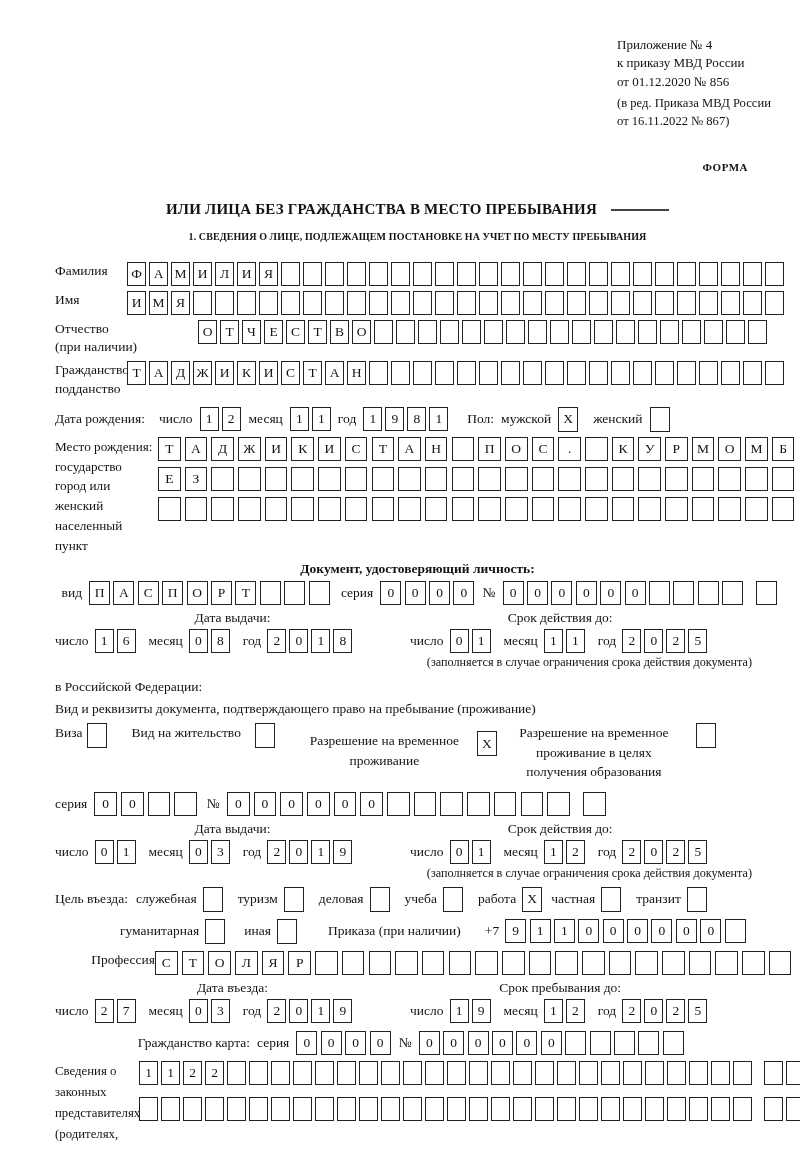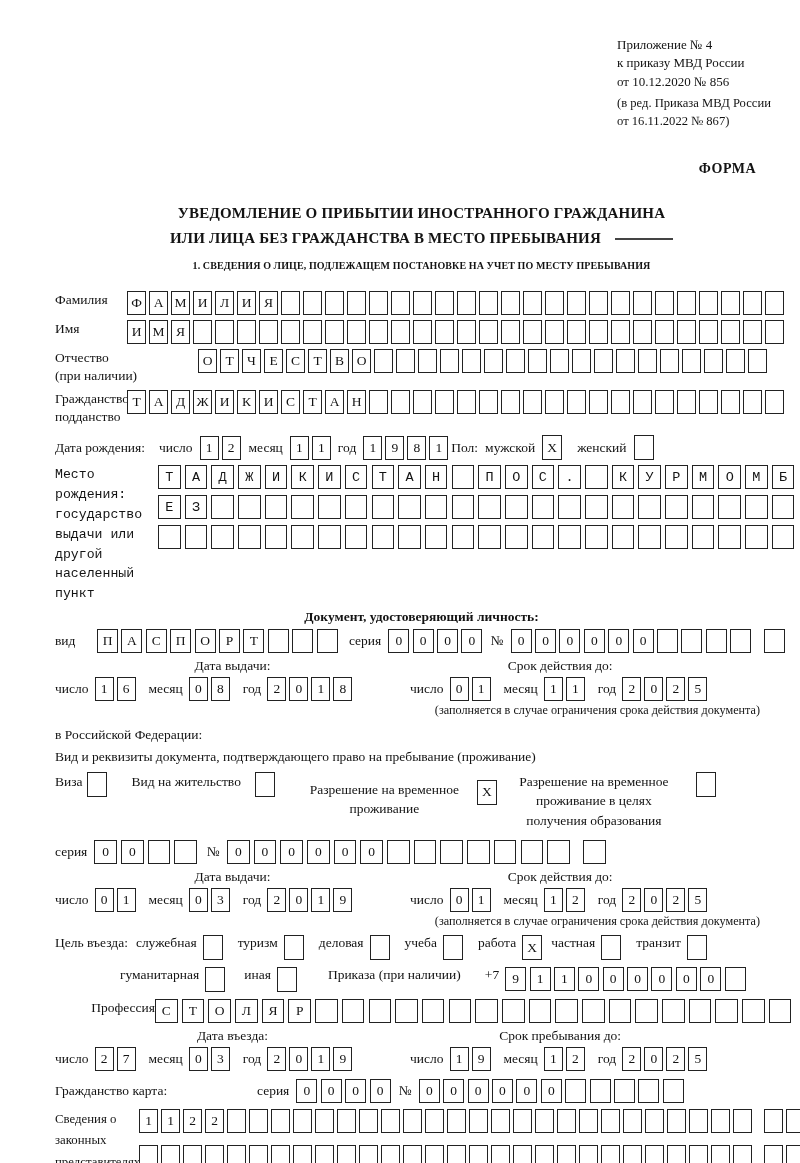--- a/index.html
+++ b/index.html
@@ -1,38 +1,38 @@
 <!DOCTYPE html>
 <html><head>
 <meta charset="utf-8">
 <style>
   html,body{margin:0;padding:0;background:#fff;}
   body{width:800px;height:1163px;font-family:"Liberation Serif",serif;color:#131313;font-size:13.5px;overflow:hidden;}
-  .page{box-sizing:border-box;width:800px;height:1163px;padding:36px 12px 0 55px;}
+  .page{box-sizing:border-box;width:800px;height:1163px;padding:36px 20px 0 55px;}
 
   
   .appendix{margin-left:562px;line-height:1.42;font-size:13px;}
   .appendix-edit{margin-left:562px;line-height:1.42;font-size:12.6px;margin-top:4px;}
-  .forma{text-align:right;padding-right:32px;font-weight:bold;font-size:14px;letter-spacing:.5px;margin-top:30px;}
+  .forma{text-align:right;padding-right:32px;font-weight:bold;font-size:11px;letter-spacing:.5px;margin-top:30px;}
   .title{margin-top:24px;text-align:center;font-weight:bold;font-size:15px;line-height:1.65;letter-spacing:.2px;}
   .u-line{display:inline-block;width:58px;border-bottom:2px solid #444;margin-left:14px;transform:translateY(-3px);}
   .section-h{margin-top:9px;font-weight:bold;font-size:10px;letter-spacing:.1px;white-space:nowrap;text-align:center;}
 
   
   .frow{display:flex;align-items:flex-start;margin-bottom:5px;}
   .flabel{flex:0 0 auto;line-height:1.35;}
   .cells{display:inline-flex;flex-wrap:nowrap;align-items:flex-start;}
   .cell{box-sizing:border-box;flex:0 0 auto;width:19px;height:24px;border:1.7px solid #222;margin-right:3px;
         display:inline-flex;align-items:center;justify-content:center;font-size:13.5px;background:#fff;}
   .cells.m .cell{width:21px;margin-right:3.4px;}   
   .cells.w .cell{width:22.6px;margin-right:4.1px;} 
   .cbx .cell{width:20px;height:25px;}
   .tail{margin-left:9px;}
 
-  .inline-row{display:flex;align-items:center;flex-wrap:nowrap;margin-bottom:5px;}
+  .inline-row{display:flex;align-items:center;flex-wrap:nowrap;margin-bottom:5px;text-align:right;}
   .inline-row .t{margin-right:7px;white-space:nowrap;}
 
   
   .dates{display:flex;margin-bottom:2px;margin-top:4px;}
   .dgroup-l{flex:0 0 355px;}
   .dgroup-r{flex:0 0 auto;}
   .dg-title{text-align:center;margin-bottom:3px;}
   .dg-row{display:flex;align-items:center;white-space:nowrap;}
   .dg-row .t{margin:0 6px 0 0;}
   .dg-row .t2{margin:0 6px 0 10px;}
@@ -42,43 +42,42 @@
   .lab-col{flex:0 0 auto;line-height:1.5;}
   .grid-col .cells{display:flex;margin-bottom:6px;}
 
   
   .opt-row{display:flex;align-items:flex-start;margin:3px 0 10px 0;}
   .opt{display:flex;align-items:flex-start;}
   .opt .ol{line-height:1.45;}
   .opt .ol.c{text-align:center;}
   .opt .cbx{margin-left:10px;}
 
-  .purpose-line{display:flex;align-items:flex-start;white-space:nowrap;margin-bottom:7px;}
+  .purpose-line{display:flex;align-items:center;white-space:nowrap;margin-bottom:7px;}
   .purpose-line .pl{margin-right:6px;}
   .purpose-line .cbx{margin-right:12px;}
 </style>
 </head>
 <body>
 
 <div class="page">
 
   <div class="appendix">
     <div>Приложение № 4</div>
     <div>к приказу МВД России</div>
-    <div>от 10.12.2020 № 856</div>
+    <div>от 01.12.2020 № 856</div>
   </div>
   <div class="appendix-edit">
     <div>(в ред. Приказа МВД России</div>
     <div>от 16.11.2022 № 867)</div>
   </div>
 
   <div class="forma">ФОРМА</div>
 
   <div class="title">
-    <div>УВЕДОМЛЕНИЕ О ПРИБЫТИИ ИНОСТРАННОГО ГРАЖДАНИНА</div>
     <div>
       <span>ИЛИ ЛИЦА БЕЗ ГРАЖДАНСТВА В МЕСТО ПРЕБЫВАНИЯ</span><span class="u-line"></span>
     </div>
   </div>
 
   <div class="section-h" style="margin-bottom:20px;">1. СВЕДЕНИЯ О ЛИЦЕ, ПОДЛЕЖАЩЕМ ПОСТАНОВКЕ НА УЧЕТ ПО МЕСТУ ПРЕБЫВАНИЯ</div>
 
   <div class="frow">
     <div class="flabel" style="width:72px;">Фамилия</div>
     <div class="cells">
@@ -237,36 +236,36 @@
         <span class="cell">1</span>
         <span class="cell">1</span>
       </span>
     <span class="t" style="margin-left:4px;">год</span>
     <span class="cells">
         <span class="cell">1</span>
         <span class="cell">9</span>
         <span class="cell">8</span>
         <span class="cell">1</span>
       </span>
-    <span class="t" style="margin-left:0;">Пол:</span>
+    <span class="t" style="margin-left:16px;">Пол:</span>
     <span class="t">мужской</span>
     <span class="cells cbx">
         <span class="cell">X</span>
       </span>
     <span class="t" style="margin-left:12px;">женский</span>
     <span class="cells cbx">
         <span class="cell"></span>
       </span>
   </div>
 
-  <div class="frow" style="font-family:Liberation Mono, monospace;">
+  <div class="frow" style="">
     <div class="lab-col" style="width:103px;font-size:13.2px;">
       <div>Место рождения:</div>
       <div>государство</div>
-      <div>выдачи или другой</div>
+      <div>город или женский</div>
       <div>населенный пункт</div>
     </div>
     <div class="grid-col">
       <div class="cells w">
           <span class="cell">Т</span>
           <span class="cell">А</span>
           <span class="cell">Д</span>
           <span class="cell">Ж</span>
           <span class="cell">И</span>
           <span class="cell">К</span>

